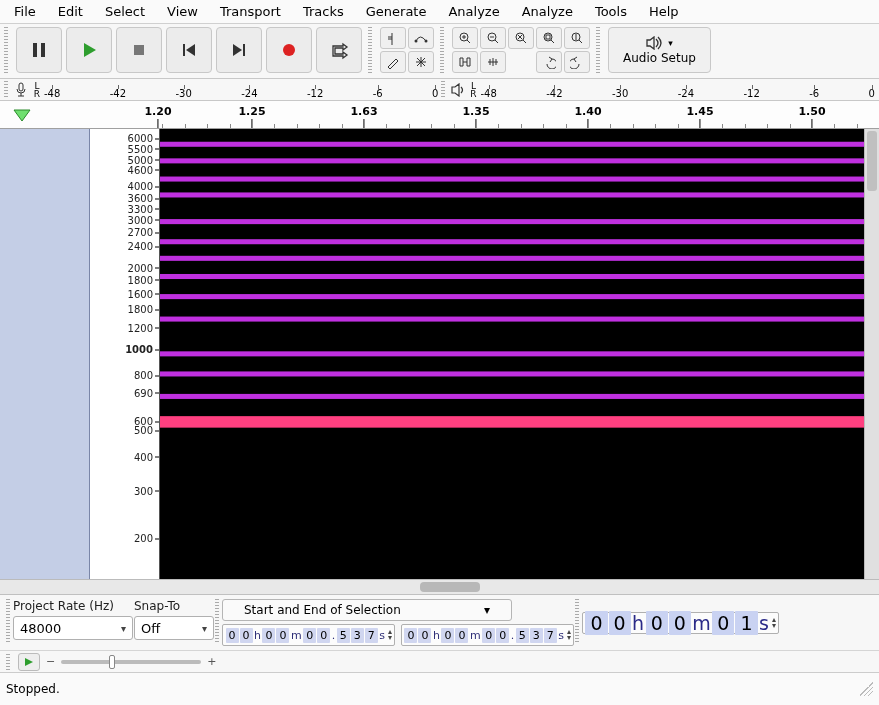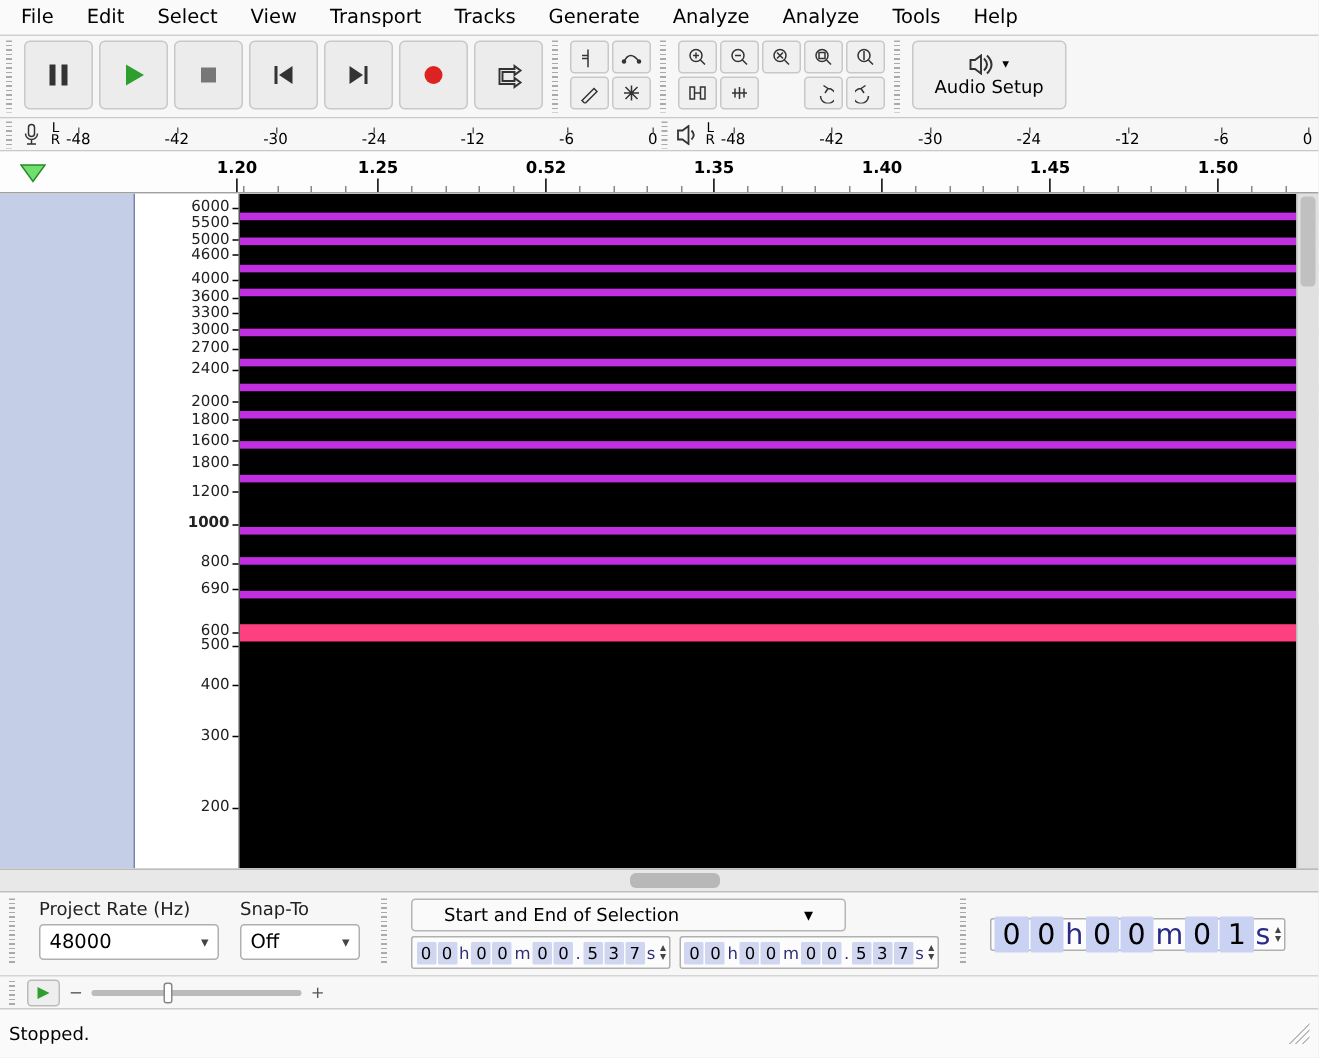--- a/index.html
+++ b/index.html
@@ -49,21 +49,21 @@
   .freq-col .fl { position:absolute; right:6px; font-size:10px; color:#222; transform:translateY(-50%);}
   .freq-col .fl::after{content:""; position:absolute; right:-6px; top:50%; width:4px; height:1px; background:#000;}
   .spectro-wrap { flex:1; position:relative; overflow:hidden;}
   .spectro { position:absolute; inset:0; }
   .mainscroll { position:absolute; right:0; top:0; bottom:0; width:15px; background:#e0e0e0; border-left:1px solid #bbb;}
   .mainscroll .thumb{ position:absolute; left:2px; right:2px; top:2px; height:60px; background:#c0c0c0; border-radius:3px;}
   .hscroll-strip{ height:15px; background:#e8e8e8; border-top:1px solid #bbb; position:relative;}
   .hscroll-strip .thumb{ position:absolute; top:2px; height:10px; left:420px; width:60px; background:#b8b8b8; border-radius:4px;}
 
   
-  .bottom { display:flex; align-items:stretch; background:#f7f7f7; border-top:1px solid #c0c0c0; padding:4px 6px; gap:14px;}
+  .bottom { display:flex; align-items:stretch; background:#f7f7f7; border-top:1px solid #c0c0c0; padding:4px 6px; gap:1px;}
   .bottom .col { display:flex; flex-direction:column; gap:3px;}
   .bottom .lbl { font-size:12px; color:#222;}
   .combo { display:flex; align-items:center; justify-content:space-between; width:120px; height:24px; padding:2px 6px; background:#fff; border:1px solid #b0b0b0; border-radius:3px; font-size:13px;}
   .combo.sm { width:80px;}
   .combo .chev { font-size:10px; color:#444;}
   .sel-drop { width:290px; height:22px; background:#fafafa; border:1px solid #b5b5b5; border-radius:3px; display:flex; align-items:center; justify-content:space-between; padding:0 21px; font-size:12px;}
   .timebox { font-family: monospace; background:#fcfcfc; border:1px solid #b0b0b0; border-radius:2px; padding:1px 2px; display:flex; align-items:center; gap:0; height:22px;}
   .timebox .d { display:inline-block; padding:1px 3px; background:#d0d6f0; margin:0 0.5px; font-size:11px; border-radius:1px;}
   .timebox .u { font-size:11px; color:#303078; padding:0 1px;}
   .timebox .spin { font-size:8px; color:#444; margin-left:2px; line-height:6px;}
@@ -288,21 +288,21 @@
       <div class="major" style="left: 158px;">1.20</div>
       <div class="minor" style="left: 162.4px;"></div>
       <div class="minor" style="left: 184.8px;"></div>
       <div class="minor" style="left: 207.2px;"></div>
       <div class="minor" style="left: 229.6px;"></div>
       <div class="major" style="left: 252px;">1.25</div>
       <div class="minor" style="left: 274.4px;"></div>
       <div class="minor" style="left: 296.8px;"></div>
       <div class="minor" style="left: 319.2px;"></div>
       <div class="minor" style="left: 341.6px;"></div>
-      <div class="major" style="left: 364px;">0.52</div>
+      <div class="major" style="left: 364px;">1.63</div>
       <div class="minor" style="left: 386.4px;"></div>
       <div class="minor" style="left: 408.8px;"></div>
       <div class="minor" style="left: 431.2px;"></div>
       <div class="minor" style="left: 453.6px;"></div>
       <div class="major" style="left: 476px;">1.35</div>
       <div class="minor" style="left: 498.4px;"></div>
       <div class="minor" style="left: 520.8px;"></div>
       <div class="minor" style="left: 543.2px;"></div>
       <div class="minor" style="left: 565.6px;"></div>
       <div class="major" style="left: 588px;">1.40</div>

